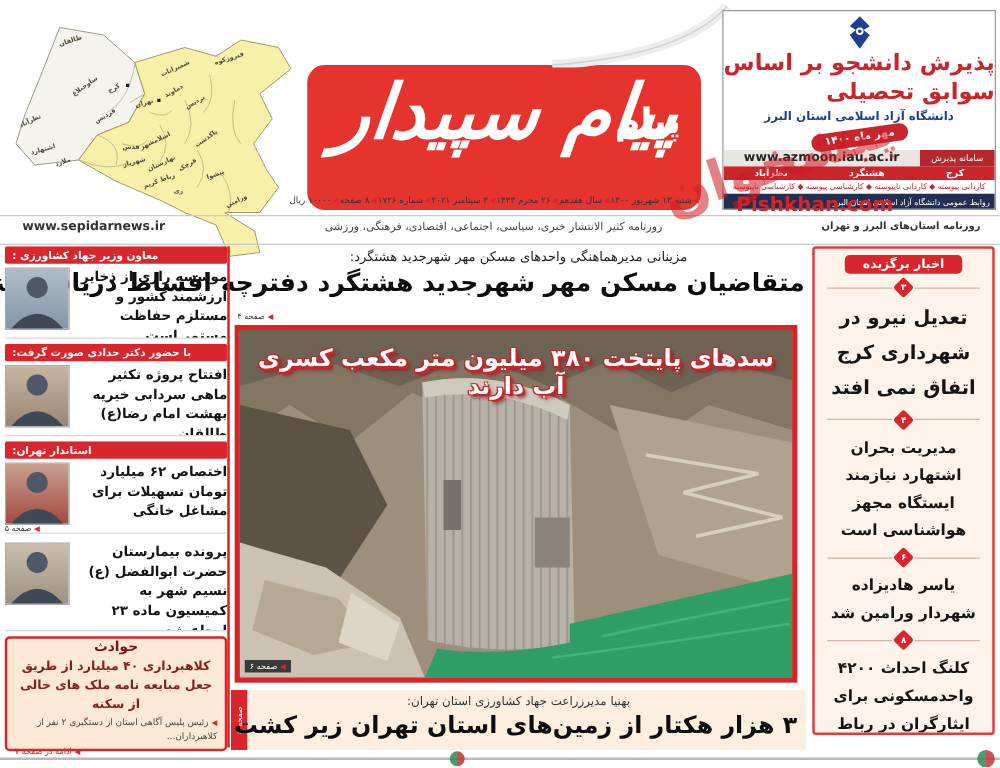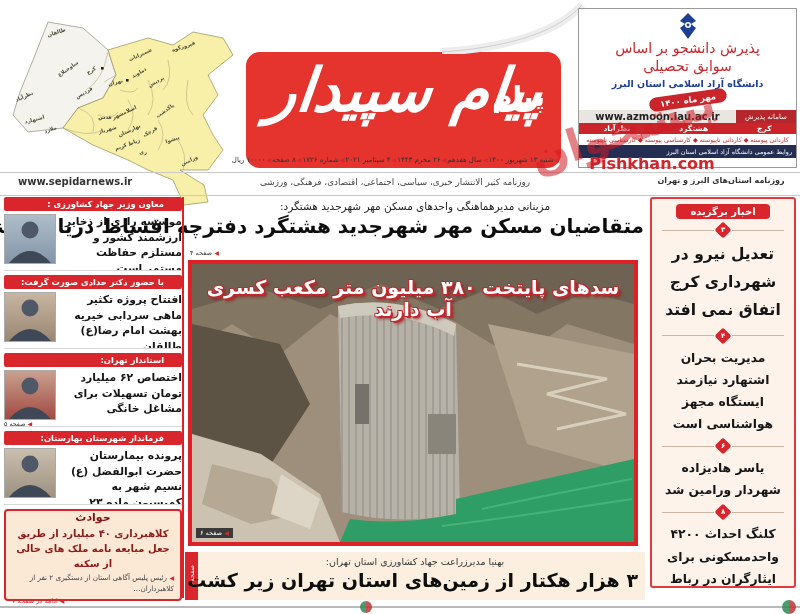--- a/index.html
+++ b/index.html
@@ -15,21 +15,21 @@
   .dateline{left:216px;top:156px;width:360px;text-align:center;font-size:7px;color:#333;white-space:nowrap;}
   .dl-arrow{color:#d8262c;font-size:6px;margin:0 1px;}
   .rule{background:#c9c9c9;height:1px;}
   .site-url{left:18px;top:176px;width:160px;font-size:10px;font-weight:bold;color:#333;direction:ltr;text-align:left;}
   .tagline{left:225px;top:177px;width:340px;text-align:center;font-size:8.8px;color:#444;white-space:nowrap;}
   .region-line{left:645px;top:176px;width:152px;text-align:center;font-size:8px;font-weight:bold;color:#333;white-space:nowrap;}
 
   
   .ad{left:578px;top:8px;width:219px;height:160px;border:1px solid #9a9a9a;background:#fff;box-sizing:border-box;overflow:hidden;}
   .ad-logo{display:block;margin:3px auto 0;}
-  .ad-line1,.ad-line2{text-align:center;font-size:14px;font-weight:400;color:#c9252b;line-height:1.25;}
+  .ad-line1,.ad-line2{text-align:right;font-size:18px;font-weight:700;color:#c9252b;line-height:1.25;}
   .ad-line3{text-align:center;font-size:9.5px;font-weight:bold;color:#1d3f94;margin-top:3px;}
   .ad-badge{display:block;width:78px;margin:4px auto 3px;background:#c9252b;color:#fff;font-size:8.5px;font-weight:bold;text-align:center;border-radius:10px;transform:rotate(-8deg);padding:2px 0;}
   .ad-portal{display:flex;height:13px;align-items:stretch;}
   .ad-portal-label{flex:0 0 60px;background:#b5272d;color:#fff;font-size:7px;display:flex;align-items:center;justify-content:center;}
   .ad-portal-url{flex:1;background:#e9e6e2;color:#222;font-size:10px;font-weight:bold;direction:ltr;display:flex;align-items:center;justify-content:center;}
   .ad-cities{display:flex;height:11px;background:#c9252b;color:#fff;font-size:7.5px;font-weight:bold;justify-content:space-around;align-items:center;}
   .ad-degrees{text-align:center;font-size:6.2px;color:#c9252b;margin-top:2px;white-space:nowrap;}
   .ad-footer{display:flex;height:13px;background:#232e52;color:#fff;align-items:center;justify-content:space-between;padding:0 4px;margin-top:2px;}
   .ad-footer-text{font-size:6.4px;}
   .ad-footer-url{font-size:9px;font-weight:bold;direction:ltr;margin-top:28px;}
@@ -59,21 +59,21 @@
   .second-strip{left:185px;top:552px;width:460px;height:48px;background:#fcefdf;}
   .second-tab{position:absolute;left:0;top:0;width:13px;height:48px;background:#d8262c;color:#fff;display:flex;align-items:center;justify-content:center;}
   .second-tab span{writing-mode:vertical-rl;transform:rotate(180deg);font-size:6.5px;}
   .second-kicker{position:absolute;left:0;top:4px;width:100%;text-align:center;font-size:9.5px;color:#333;}
   .second-headline{position:absolute;left:13px;top:17px;width:440px;text-align:center;font-size:19px;font-weight:800;color:#0d0d0d;white-space:nowrap;letter-spacing:-.5px;}
 
   
   .left-col{left:4px;top:197px;width:178px;}
   .left-vline{left:182px;top:197px;width:2px;height:401px;background:#dc2127;}
   .litem{height:73px;border-bottom:1px solid #d8d8d8;margin-bottom:4px;overflow:hidden;}
-  .lhead{background:#d8262c;color:#fff;font-size:8.4px;font-weight:bold;text-align:right;border-radius:2px;padding:2px 18px;white-space:nowrap;overflow:hidden;}
+  .lhead{background:#d8262c;color:#fff;font-size:8.4px;font-weight:bold;text-align:left;border-radius:2px;padding:2px 6px;white-space:nowrap;overflow:hidden;}
   .lrow{display:flex;gap:4px;margin-top:3px;}
   .ltext{flex:1;font-size:10.8px;font-weight:bold;line-height:1.45;text-align:right;color:#141414;}
   .lphoto{width:50px;height:48px;flex:0 0 50px;border:1px solid #aaa;overflow:hidden;}
   .lpage{font-size:6.3px;color:#333;text-align:left;margin-top:0px;}
   .pi0{background:linear-gradient(#aebdc9,#8396a8);}
   .pi1{background:linear-gradient(#c7b5a2,#9a8773);}
   .pi2{background:linear-gradient(#c9a08e,#a24a42);}
   .pi3{background:linear-gradient(#cabfae,#9d9180);}
 
   .incidents{border:2.5px solid #d8262c;border-radius:4px;background:#fbe9d6;height:88px;padding:0 6px;box-sizing:content-box;}
@@ -247,21 +247,20 @@
         <div class="lrow">
           <div class="ltext">اختصاص ۶۲ میلیارد تومان تسهیلات برای مشاغل خانگی</div>
           <div class="lphoto pi2"><svg viewBox="0 0 50 48" width="50" height="48">
               <circle cx="25" cy="15" r="8.5" fill="#4e5866"></circle>
               <path d="M4,48 Q25,24 46,48 Z" fill="#3e4856"></path>
             </svg></div>
         </div>
         <div class="lpage"><span class="arr">◀</span> صفحه ۵</div>
       </div>
       <div class="litem">
-        <div class="lhead">فرماندار شهرستان بهارستان:</div>
         <div class="lrow">
           <div class="ltext">پرونده بیمارستان حضرت ابوالفضل (ع) نسیم شهر به کمیسیون ماده ۲۳ ارجاع شد</div>
           <div class="lphoto pi3"><svg viewBox="0 0 50 48" width="50" height="48">
               <circle cx="25" cy="15" r="8.5" fill="#4e5866"></circle>
               <path d="M4,48 Q25,24 46,48 Z" fill="#3e4856"></path>
             </svg></div>
         </div>
       </div>
       <div class="incidents">
         <div class="inc-title">حوادث</div>

